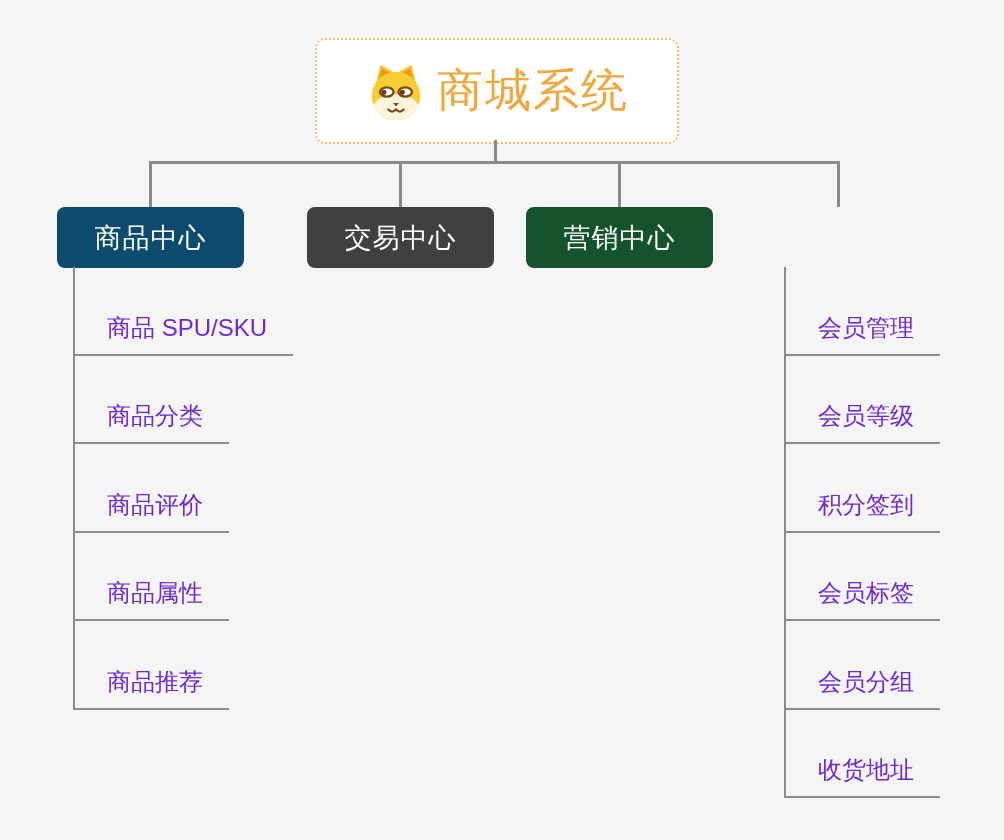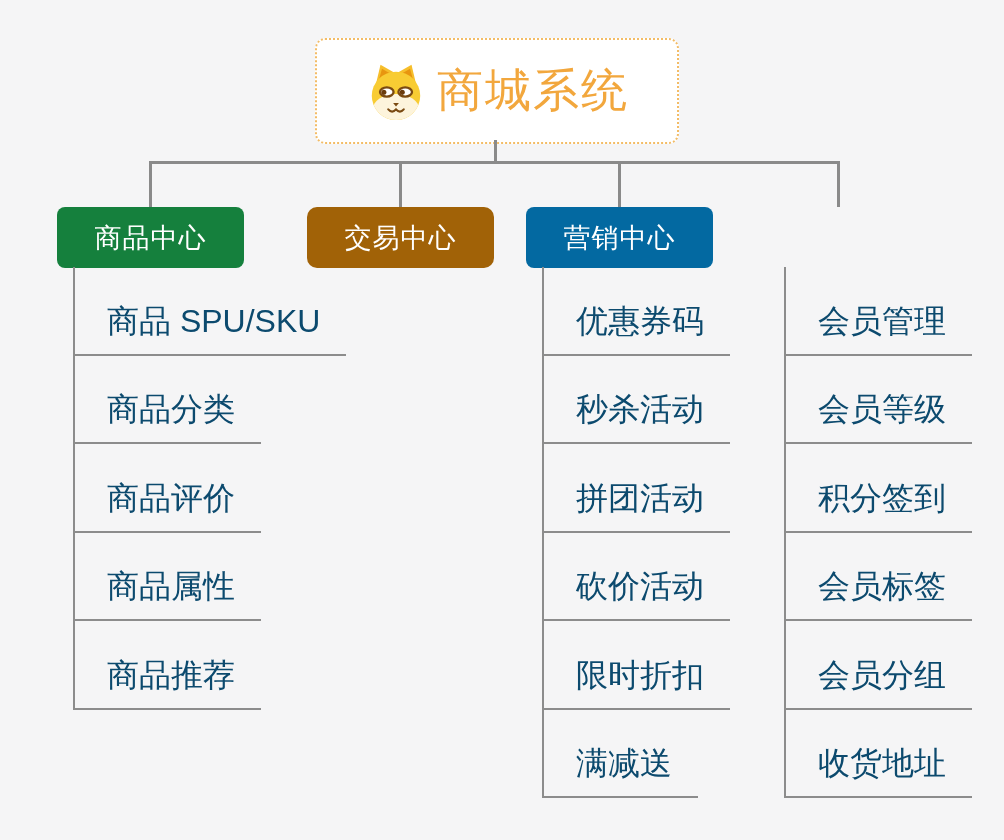--- a/index.html
+++ b/index.html
@@ -20,21 +20,21 @@
 
   
   .branch{position:absolute;top:207px;width:187px;height:61px;border-radius:8px;
           display:flex;align-items:center;justify-content:center;color:#fff;font-size:27px;letter-spacing:1px;}
   .branch.b0{left:57px;} .branch.b1{left:307px;} .branch.b2{left:526px;} .branch.b3{left:745px;}
 
   
   .children{position:absolute;top:267px;border-left:2px solid #8c8c8c;}
   .children.c0{left:73px;} .children.c1{left:323px;} .children.c2{left:542px;} .children.c3{left:784px;}
   .leaf{box-sizing:border-box;height:88.5px;display:flex;align-items:flex-end;width:max-content;
-        padding:0 26px 10px 32px;border-bottom:2px solid #8c8c8c;font-size:32px;color:#0c4a6e;white-space:nowrap;}
+        padding:0 26px 10px 32px;border-bottom:2px solid #8c8c8c;font-size:24px;color:#6d28d9;white-space:nowrap;}
 </style>
 </head>
 <body>
 
 <div class="canvas">
 
   <div class="root" style="border-color: rgb(243, 188, 102);">
     <svg class="root-icon" viewBox="0 0 64 64" aria-hidden="true">
       <defs>
           <clipPath id="headclip">
@@ -57,41 +57,33 @@
     <span class="root-title" style="color: rgb(242, 167, 61);">商城系统</span>
   </div>
 
   <div class="line stub" style="background: rgb(138, 138, 138);"></div>
   <div class="line hline" style="background: rgb(138, 138, 138);"></div>
   <div class="line drop d0" style="background: rgb(138, 138, 138);"></div>
   <div class="line drop d1" style="background: rgb(138, 138, 138);"></div>
   <div class="line drop d2" style="background: rgb(138, 138, 138);"></div>
   <div class="line drop d3" style="background: rgb(138, 138, 138);"></div>
 
-  <div class="branch b0" style="background: #15803d;">商品中心</div>
-  <div class="branch b1" style="background: #a16207; border-radius: 10px;">交易中心</div>
-  <div class="branch b2" style="background: #0369a1;">营销中心</div>
+  <div class="branch b0" style="background: #0c4a6e;">商品中心</div>
+  <div class="branch b1" style="background: #404040;">交易中心</div>
+  <div class="branch b2" style="background: #14532d;">营销中心</div>
 
   <div class="children c0">
     <div class="leaf">商品 SPU/SKU</div>
     <div class="leaf">商品分类</div>
     <div class="leaf">商品评价</div>
     <div class="leaf">商品属性</div>
     <div class="leaf">商品推荐</div>
   </div>
 
 
-  <div class="children c2">
-    <div class="leaf">优惠券码</div>
-    <div class="leaf">秒杀活动</div>
-    <div class="leaf">拼团活动</div>
-    <div class="leaf">砍价活动</div>
-    <div class="leaf">限时折扣</div>
-    <div class="leaf">满减送</div>
-  </div>
 
   <div class="children c3">
     <div class="leaf">会员管理</div>
     <div class="leaf">会员等级</div>
     <div class="leaf">积分签到</div>
     <div class="leaf">会员标签</div>
     <div class="leaf">会员分组</div>
     <div class="leaf">收货地址</div>
   </div>
 

